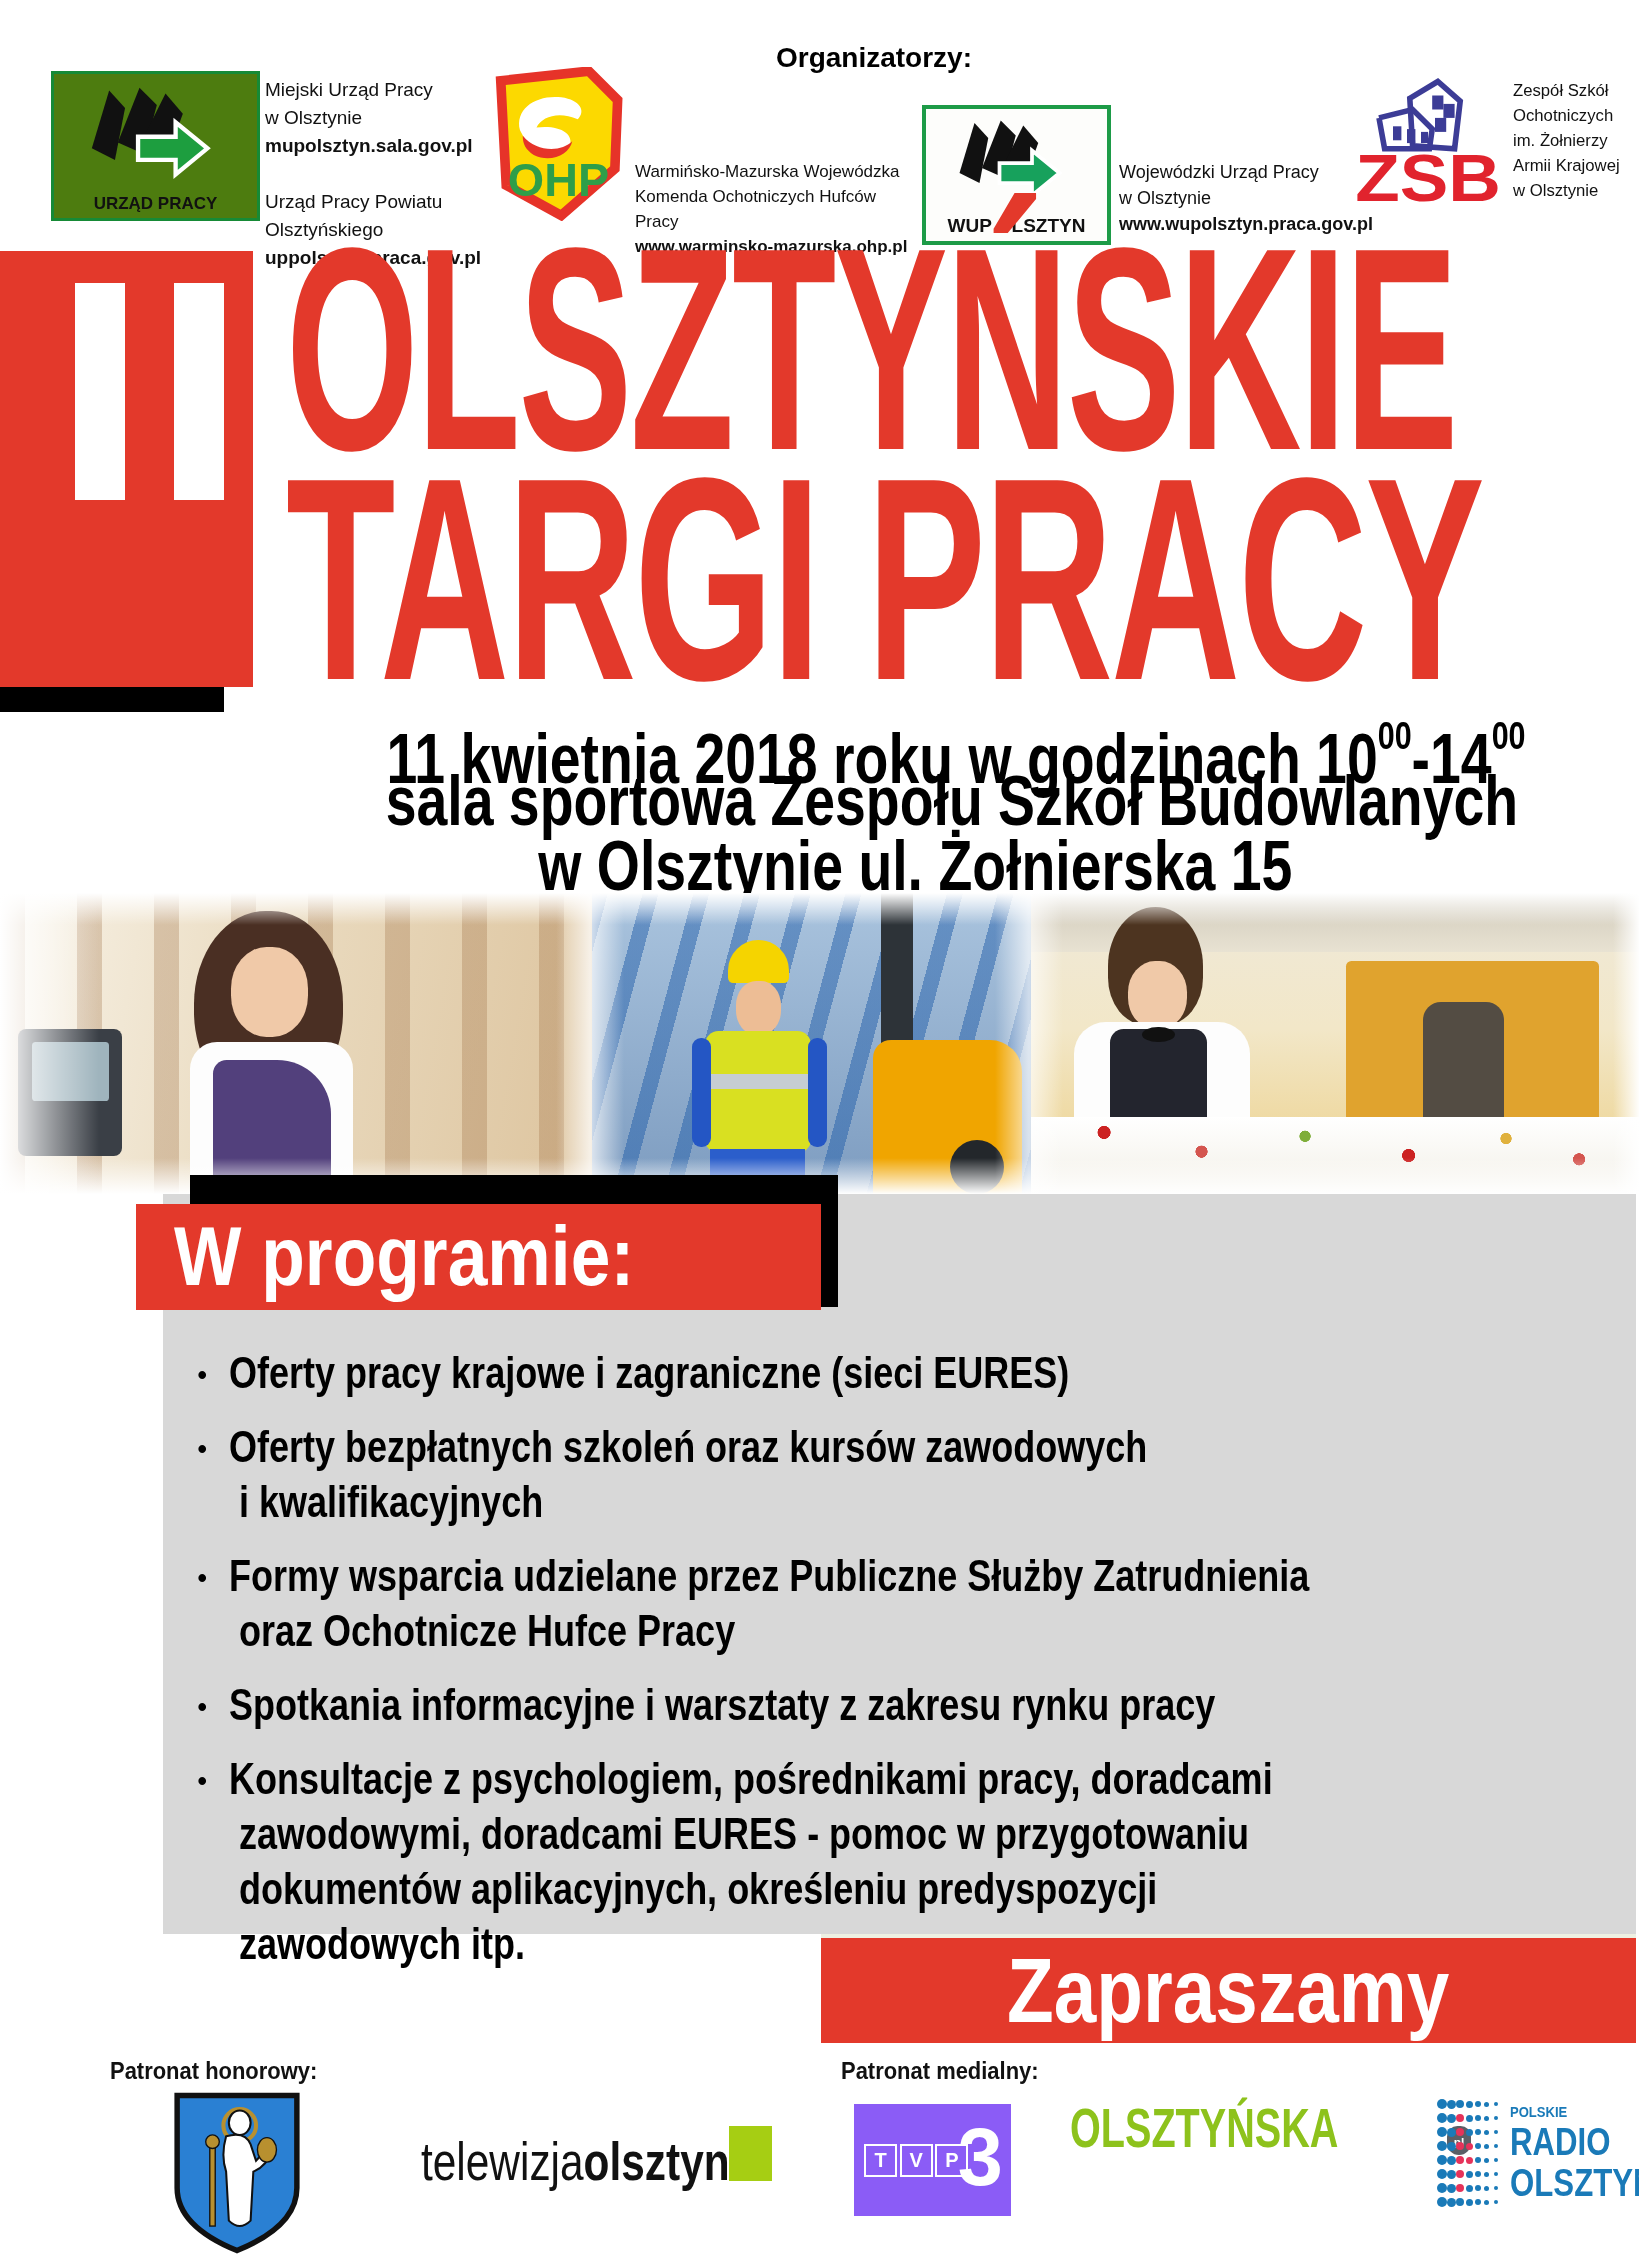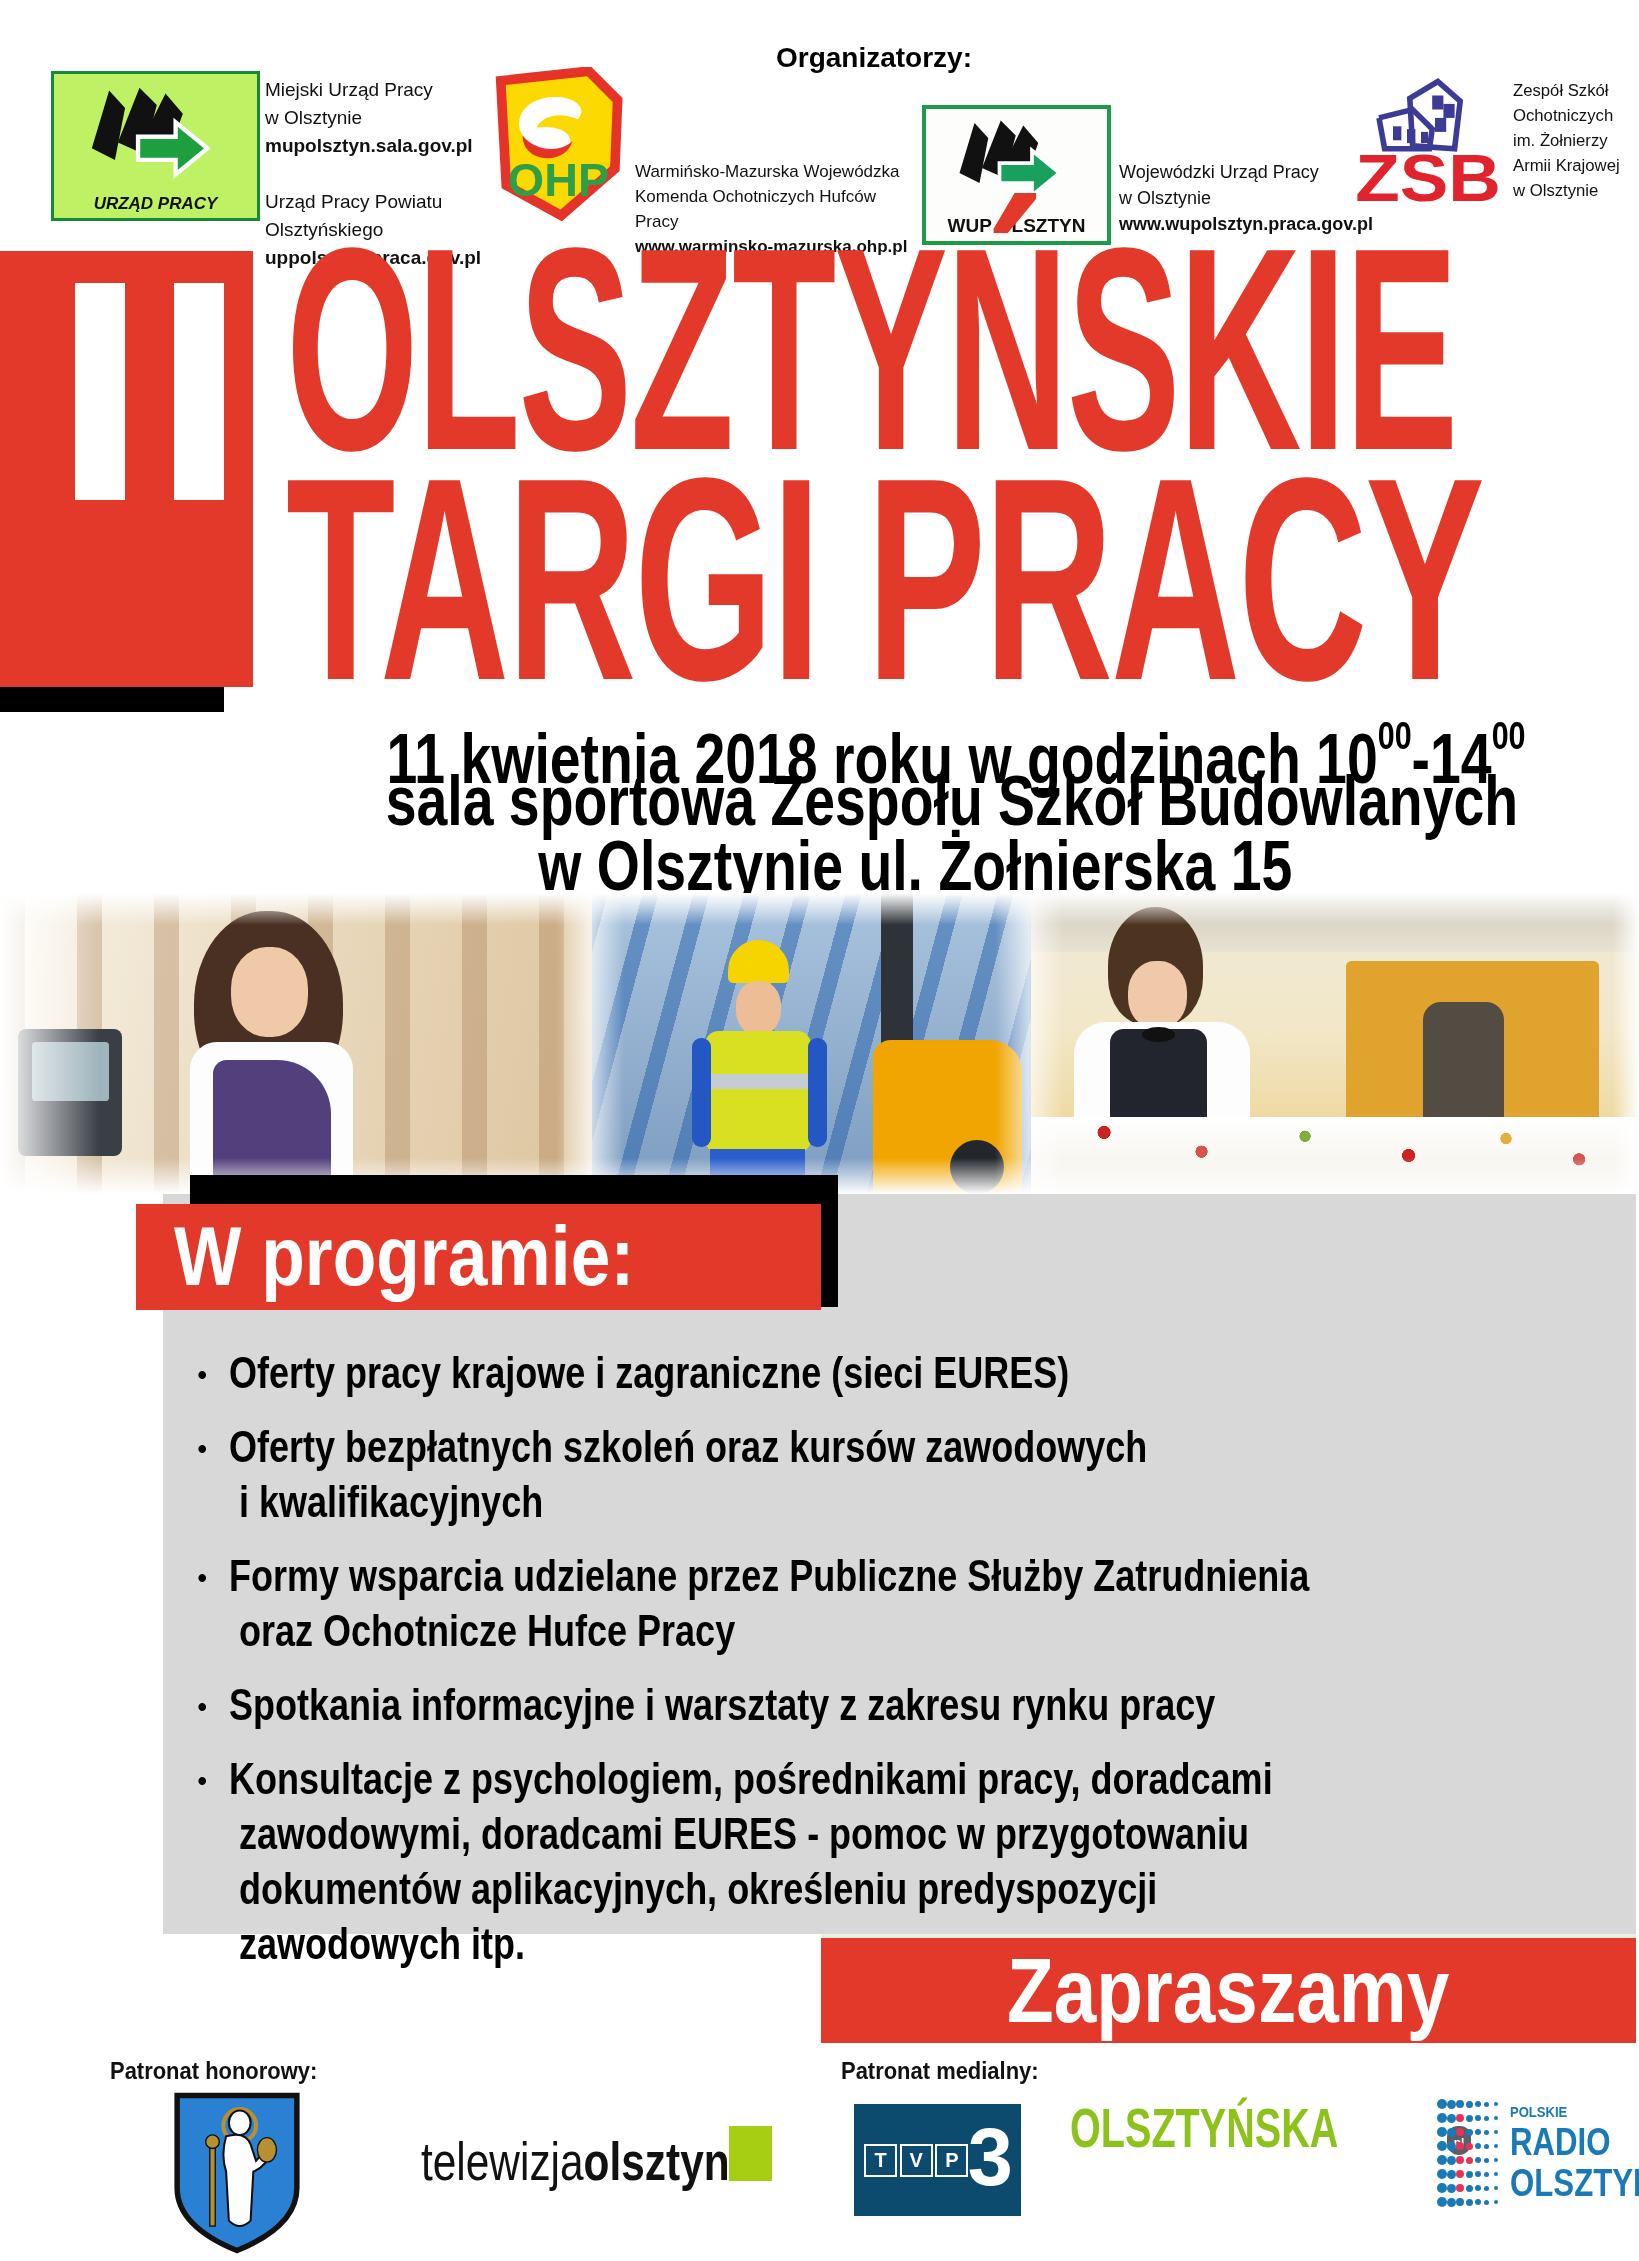--- a/index.html
+++ b/index.html
@@ -45,21 +45,21 @@
             text-align:center;letter-spacing:0.5px;}
   .patlabel{font-size:24.4px;font-weight:bold;color:#111;}
 </style>
 </head>
 <body>
 
 <div id="poster">
 
   <div class="abs b" style="left:674px;top:42px;width:298px;text-align:right;font-size:28px;">Organizatorzy:</div>
 
-  <div class="abs" style="left:51px;top:71px;width:203px;height:144px;border:3.2px solid #168a36;background:#bef264;font-style:italic;">
+  <div class="abs" style="left:51px;top:71px;width:203px;height:144px;border:3.2px solid #168a36;background:#4d7c0f;">
     <svg viewBox="0 0 100 72" style="position:absolute;left:8.1px;top:4.5px;width:181px;height:104px;">
       <polygon points="8,48 20,8 31,20 24,56" fill="#111"></polygon>
       <polygon points="26,44 41,6 53,18 44,52" fill="#111"></polygon>
       <polygon points="44,40 59,10 71,24 60,54" fill="#111"></polygon>
       <polygon points="40,40 66,40 66,30 88,48 66,66 66,56 40,56" fill="#1d9e3f" stroke="#fff" stroke-width="3"></polygon>
     </svg>
     <div class="abs b" style="left:0;bottom:4.5px;width:100%;text-align:center;font-size:17px;color:#111;">URZĄD PRACY</div>
   </div>
   <div class="abs cap" style="left:265px;top:76px;width:217px;">
     <span>Miejski Urząd Pracy</span><br>
@@ -258,21 +258,21 @@
     <span class="cond c90">Patronat medialny:</span>
   </div>
 
   <div class="abs" style="left:421px;top:2131px;">
     <span class="cond c80" style="font-size:53px;color:#111;">
       <span>telewizja</span><span class="b">olsztyn</span>
     </span>
   </div>
   <div class="abs" style="left:729px;top:2126px;width:43px;height:55px;background:#a6ce13;"></div>
 
-  <div class="abs" style="left:854px;top:2104px;width:157px;height:112px;background:#0c4a6e;padding-left:10px;">
+  <div class="abs" style="left:854px;top:2104px;width:157px;height:112px;background:#8b5cf6;">
     <div style="position:absolute;left:10px;top:40px;">
       <span class="tvpbox">T</span><span class="tvpbox">V</span><span class="tvpbox">P</span>
     </div>
     <div class="abs b" style="right:8.1px;top:12.7px;font-size:81px;line-height:81px;color:#fff;">3</div>
   </div>
 
   <div class="abs" style="left:1070px;top:2102px;color:#8dc21c;font-weight:bold;">
     <div style="font-size:55px;line-height:53px;"><span class="cond" style="transform:scaleX(.72);">OLSZTYŃSKA</span><span style="display:inline-block;margin-left:4.5px;width:23.5px;height:29px;background:#5a5f66;border-radius:11.8px 11.8px 13.6px 13.6px;color:#fff;font-size:11.8px;text-align:center;line-height:32px;vertical-align:bottom;">pl</span></div>
   </div>
 

